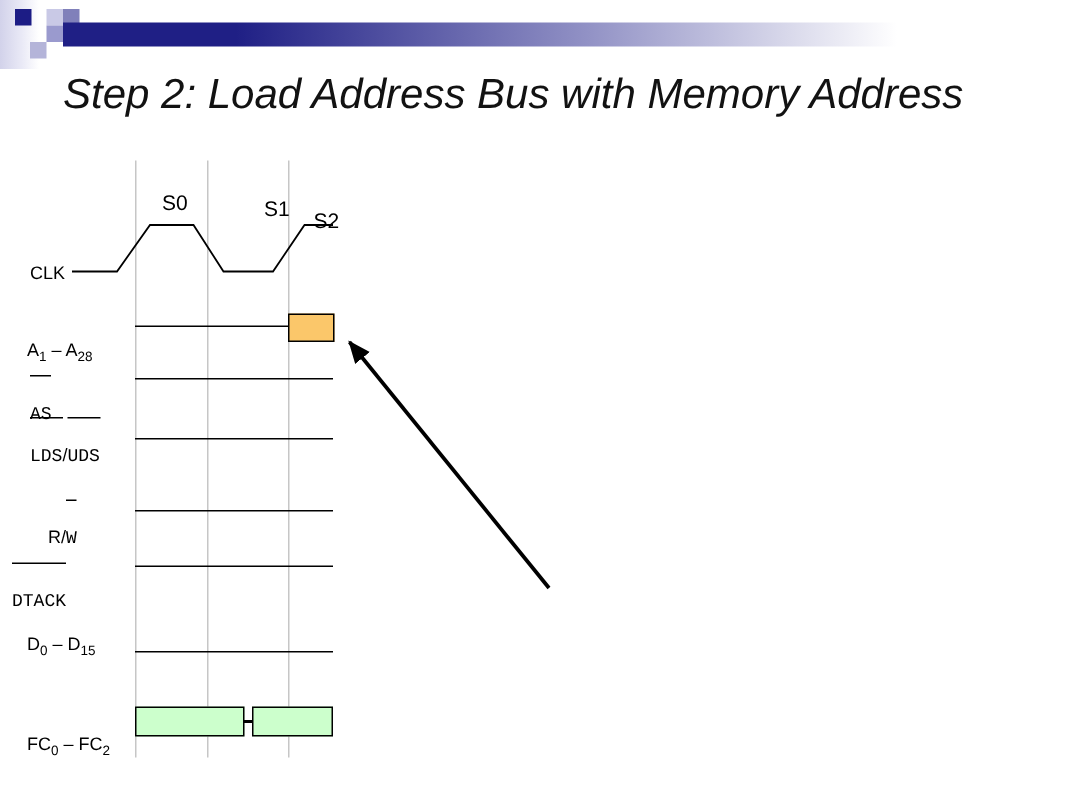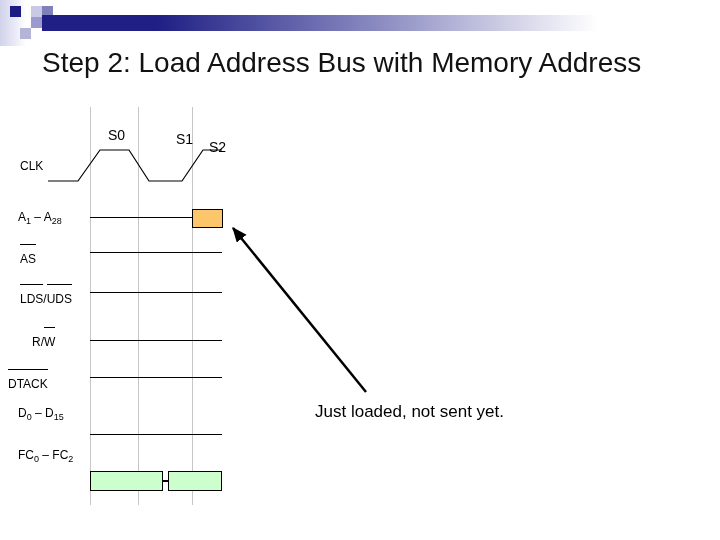--- a/index.html
+++ b/index.html
@@ -14,29 +14,29 @@
   .sq-navy     { left:10px; top:6px;  background:var(--square-navy,#1c1c85); }
   .sq-pale     { left:31px; top:6px;  background:var(--square-pale,#c9c9e6); }
   .sq-slate    { left:42px; top:6px;  background:var(--square-slate,#8080ba); }
   .sq-medium   { left:31px; top:17px; background:var(--square-medium,#9a9ace); }
   .sq-lavender { left:20px; top:28px; background:var(--square-lavender,#b4b4d9); }
   .header-bar { left:42px; top:15px; width:678px; height:16px;
     background:linear-gradient(to right, var(--accent-navy,#1f1f85) 0%, var(--accent-navy,#1f1f85) 17%,
       #9393c6 52%, #ffffff 82%, #ffffff 100%); }
 
   .title { position:absolute; left:42px; top:47px; font-size:28px; color:var(--title-color,#121212);
-    white-space:nowrap; letter-spacing:0px; }
+    white-space:nowrap; letter-spacing:0px;font-style:italic; }
 
   
   .vgrid { position:absolute; width:1px; top:107px; height:398px; background:var(--gridline,#c6c6c6); }
   .hline { position:absolute; height:1px; background:#000; }
   .state-label { position:absolute; font-size:14px; color:#000; }
-  .sig-label { position:absolute; font-size:12px; color:#000; white-space:nowrap; }
+  .sig-label { position:absolute; font-size:12px; color:#000; white-space:nowrap;margin-top:16px; }
   .sig-label sub { font-size:9px; line-height:0; }
-  .ov { border-top:1px solid #000; padding-top:7px; }
+  .ov { border-top:1px solid #000; padding-top:18px;font-family:Liberation Mono, monospace; }
   .box { position:absolute; border:1px solid #000; }
   .addr-box { left:192px; top:209px; width:31px; height:19px; background:var(--address-box-fill,#fbc76a); }
   .fc-box1 { left:90px;  top:471px; width:73px; height:20px; background:var(--fc-box-fill,#ccffcc); }
   .fc-box2 { left:168px; top:471px; width:54px; height:20px; background:var(--fc-box-fill,#ccffcc); }
   .fc-conn { left:162px; top:480px; width:7px; height:2px; background:#000; position:absolute; }
 
   .overlay-svg { position:absolute; left:0; top:0; width:720px; height:540px; pointer-events:none; }
 
   .annotation { position:absolute; left:315px; top:402px; font-size:17px; color:#000; white-space:nowrap; }
 </style>
@@ -64,29 +64,29 @@
     <div class="state-label" style="left:108px; top:127px">S0</div>
     <div class="state-label" style="left:176px; top:131px">S1</div>
     <div class="state-label" style="left:209px; top:139px">S2</div>
 
     <div class="sig-label" style="left:20px; top:159px">CLK</div>
 
     <div class="sig-label" style="left:18px; top:210px"><span>A</span><sub>1</sub><span> – A</span><sub>28</sub></div>
 
     <div class="sig-label" style="left:20px; top:252px"><span class="ov">AS</span></div>
 
-    <div class="sig-label" style="left:20px; top:292px"><span class="ov">LDS</span><span>/</span><span class="ov">UDS</span></div>
+    <div class="sig-label" style="left:20px; top:280px"><span class="ov">LDS</span><span>/</span><span class="ov">UDS</span></div>
 
     <div class="sig-label" style="left:32px; top:335px"><span>R/</span><span class="ov">W</span></div>
 
     <div class="sig-label" style="left:8px; top:377px"><span class="ov">DTACK</span></div>
 
     <div class="sig-label" style="left:18px; top:406px"><span>D</span><sub>0</sub><span> – D</span><sub>15</sub></div>
 
-    <div class="sig-label" style="left:18px; top:448px"><span>FC</span><sub>0</sub><span> – FC</span><sub>2</sub></div>
+    <div class="sig-label" style="left:18px; top:473px"><span>FC</span><sub>0</sub><span> – FC</span><sub>2</sub></div>
 
     <div class="hline" style="left:90px; top:217px; width:102px"></div>
     <div class="hline" style="left:90px; top:252px; width:132px"></div>
     <div class="hline" style="left:90px; top:292px; width:132px"></div>
     <div class="hline" style="left:90px; top:340px; width:132px"></div>
     <div class="hline" style="left:90px; top:377px; width:132px"></div>
     <div class="hline" style="left:90px; top:434px; width:132px"></div>
 
     <div class="box addr-box"></div>
     <div class="box fc-box1"></div>
@@ -97,15 +97,14 @@
       <defs>
         <marker id="ah" markerWidth="7" markerHeight="6" refX="5.5" refY="2.5" orient="auto" markerUnits="strokeWidth">
           <path d="M0,0 L6,2.5 L0,5 Z" fill="#000"></path>
         </marker>
       </defs>
       <polyline points="48,181 78,181 100,150 129,150 149,181 182,181 203,150 222,150" fill="none" stroke="#000" stroke-width="1.2"></polyline>
       <line x1="366" y1="392" x2="233" y2="228" stroke="#000" stroke-width="2.5" marker-end="url(#ah)"></line>
     </svg>
   </div>
 
-  <div class="annotation">Just loaded, not sent yet.</div>
 
 </div>
 
 </body></html>

